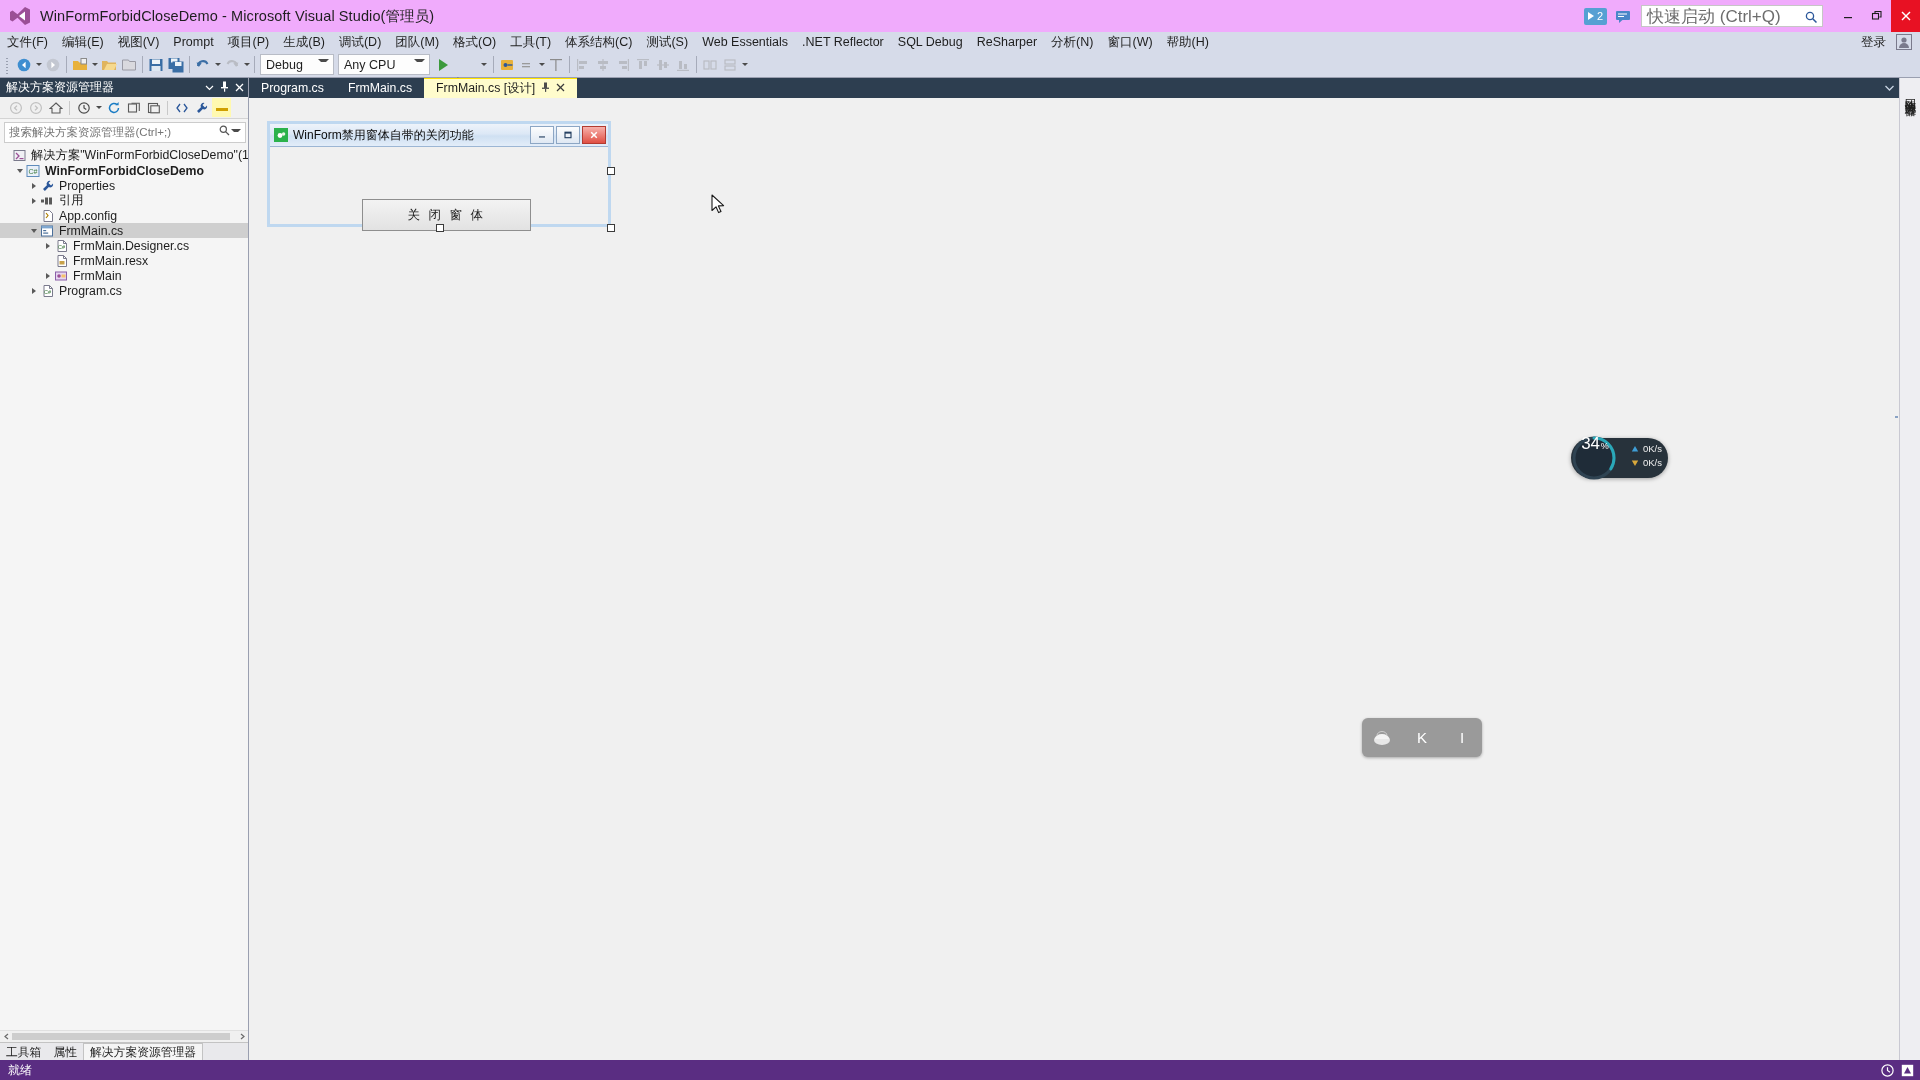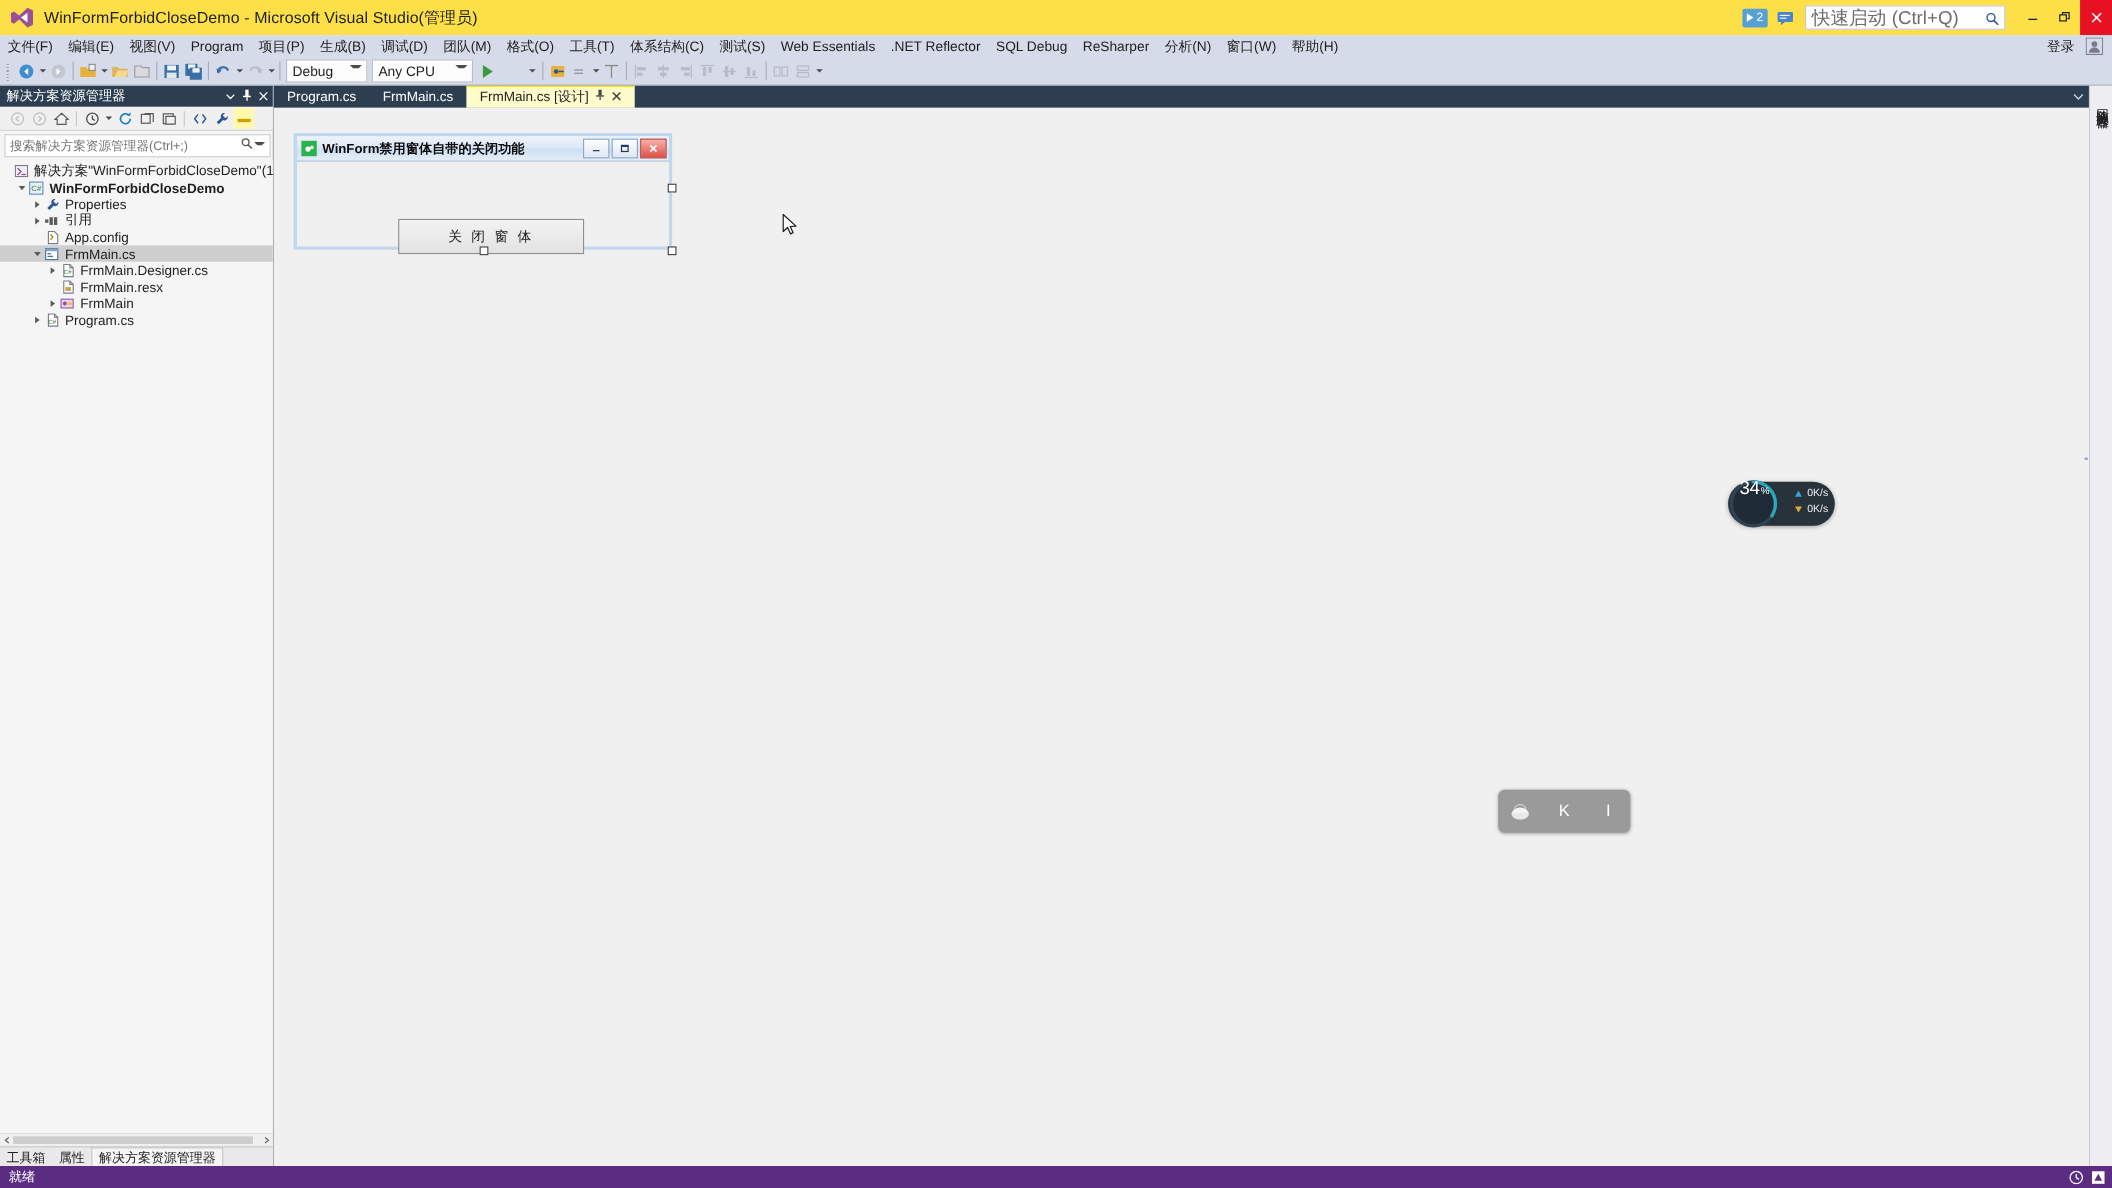--- a/index.html
+++ b/index.html
@@ -6,21 +6,21 @@
   body{
     width:1920px;height:1080px;overflow:hidden;
     font-family:"Liberation Sans","DejaVu Sans",sans-serif;
     font-size:12.5px;
     background:#ffffff;
     -webkit-font-smoothing:antialiased;
   }
   .vs-root{position:relative;width:1920px;height:1080px;background:#eeeef2;display:flex;flex-direction:column;}
 
   
-  .titlebar{height:32px;background:#fde047;display:flex;align-items:center;position:relative;flex:0 0 auto;}
+  .titlebar{height:32px;background:#f0abfc;display:flex;align-items:center;position:relative;flex:0 0 auto;}
   .vs-logo{width:22px;height:22px;margin-left:9px;margin-right:9px;position:relative;flex:0 0 auto;}
   .vs-logo svg{display:block;}
   .title-text{font-size:14.5px;color:#1e1e1e;letter-spacing:0.1px;}
   .title-right{position:absolute;right:0;top:0;height:32px;display:flex;align-items:center;}
   .notif{display:flex;align-items:center;background:#56a0d3;border-radius:2px;height:17px;padding:0 4px;margin-right:6px;color:#fff;font-size:11px;}
   .notif .flag{width:0;height:0;border-left:6px solid #fff;border-top:4px solid transparent;border-bottom:4px solid transparent;margin-right:3px;}
   .feedback-ico{width:20px;height:18px;margin-right:8px;display:flex;align-items:center;justify-content:center;}
   .quick-launch{width:180px;height:20px;background:#fff;border:1px solid #c6c6c6;display:flex;align-items:center;position:relative;margin-right:10px;}
   .quick-launch span{color:#6d6d6d;font-size:17px;padding-left:5px;}
   .ql-mag{position:absolute;right:4px;top:3px;}
@@ -88,21 +88,21 @@
   .dtab.active{background:#fffccc;color:#1e1e1e;display:flex;align-items:center;gap:6px;border-top:1px solid #ffe400;}
   .dtab .pin{font-size:10px;}
   .dtab .xc{font-size:12px;color:#4b4b4b;}
   .tabstrip .ts-right{position:absolute;right:4px;bottom:3px;}
   .designer{flex:1 1 auto;background:#f0f0f0;position:relative;overflow:hidden;}
 
   
   .formwrap{position:absolute;left:15px;top:20px;}
   .formsel{position:relative;width:350px;height:112px;}
   .winform{position:absolute;left:3px;top:3px;width:344px;height:106px;border:3px solid #bfd8f0;background:#f0f0f0;box-sizing:border-box;}
-  .wf-title{height:22px;background:linear-gradient(to bottom,#eef3fa 0%,#dce8f6 45%,#cfe0f2 55%,#e3edf9 100%);display:flex;align-items:center;padding-left:4px;position:relative;border-bottom:1px solid #9cb6d4;font-weight:bold;}
+  .wf-title{height:22px;background:linear-gradient(to bottom,#eef3fa 0%,#dce8f6 45%,#cfe0f2 55%,#e3edf9 100%);display:flex;align-items:center;padding-left:4px;position:relative;border-bottom:1px solid #9cb6d4;}
   .wf-ico{width:14px;height:14px;background:#2bb24c;display:flex;align-items:center;justify-content:center;margin-right:5px;flex:0 0 auto;}
   .wf-ttl{font-size:12px;color:#0c0c0c;}
   .wf-btns{position:absolute;right:2px;top:2px;display:flex;gap:2px;}
   .wf-b{width:22px;height:16px;border:1px solid #8ca6c4;background:linear-gradient(to bottom,#fdfdfd,#dfe8f3);display:flex;align-items:center;justify-content:center;}
   .wf-b.close{background:linear-gradient(to bottom,#f7b1ab,#e04f43);border-color:#b33a30;}
   .wf-body{position:absolute;left:0;right:0;top:23px;bottom:0;background:#f0f0f0;}
   .wf-button{position:absolute;left:92px;top:20px;width:167px;height:30px;background:linear-gradient(to bottom,#f3f3f3,#e2e2e2);border:1px solid #8e8e8e;display:flex;align-items:center;justify-content:center;font-size:12.5px;color:#1a1a1a;letter-spacing:2.5px;margin-top:32px;}
   .grip{position:absolute;width:6px;height:6px;background:#ffffff;border:1px solid #3b3b3b;}
 
   
@@ -183,21 +183,21 @@
           <line x1="10" y1="2" x2="2" y2="10" stroke="#fff" stroke-width="1.4"></line>
         </svg>
       </div>
     </div>
   </div>
 
   <div class="menubar">
     <div class="menu-item">文件(F)</div>
     <div class="menu-item">编辑(E)</div>
     <div class="menu-item">视图(V)</div>
-    <div class="menu-item">Program</div>
+    <div class="menu-item">Prompt</div>
     <div class="menu-item">项目(P)</div>
     <div class="menu-item">生成(B)</div>
     <div class="menu-item">调试(D)</div>
     <div class="menu-item">团队(M)</div>
     <div class="menu-item">格式(O)</div>
     <div class="menu-item">工具(T)</div>
     <div class="menu-item">体系结构(C)</div>
     <div class="menu-item">测试(S)</div>
     <div class="menu-item">Web Essentials</div>
     <div class="menu-item">.NET Reflector</div>

